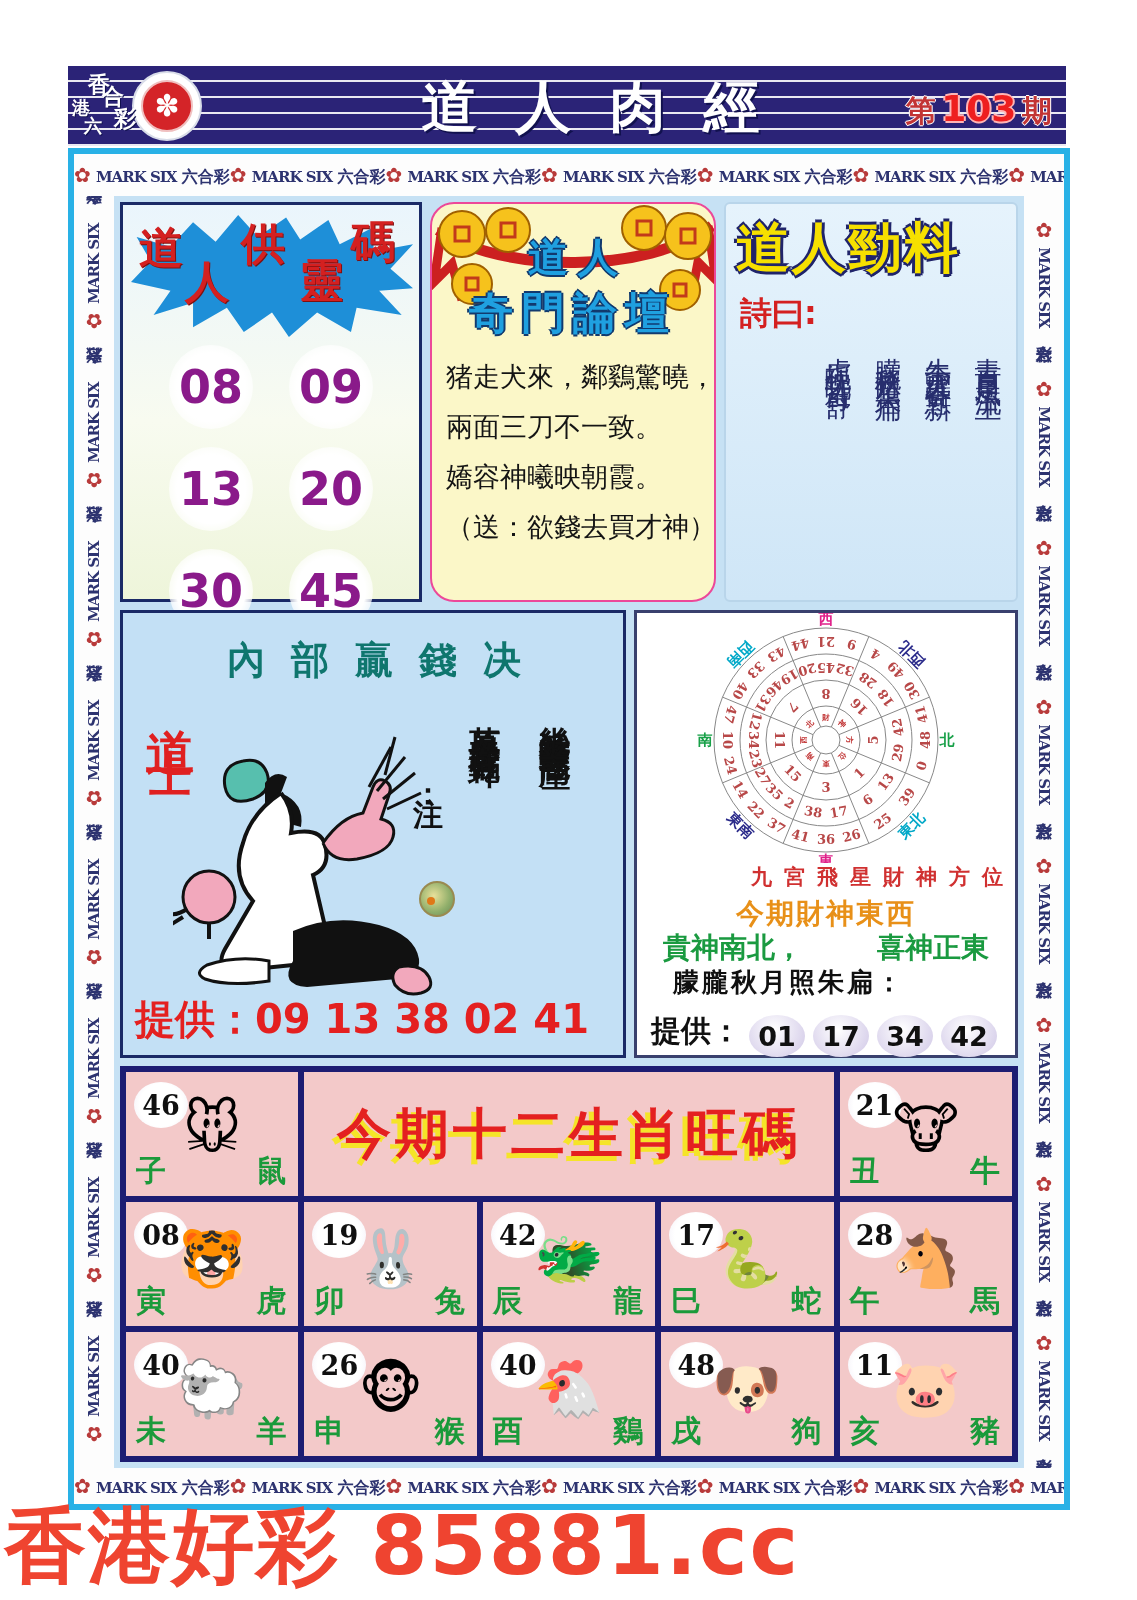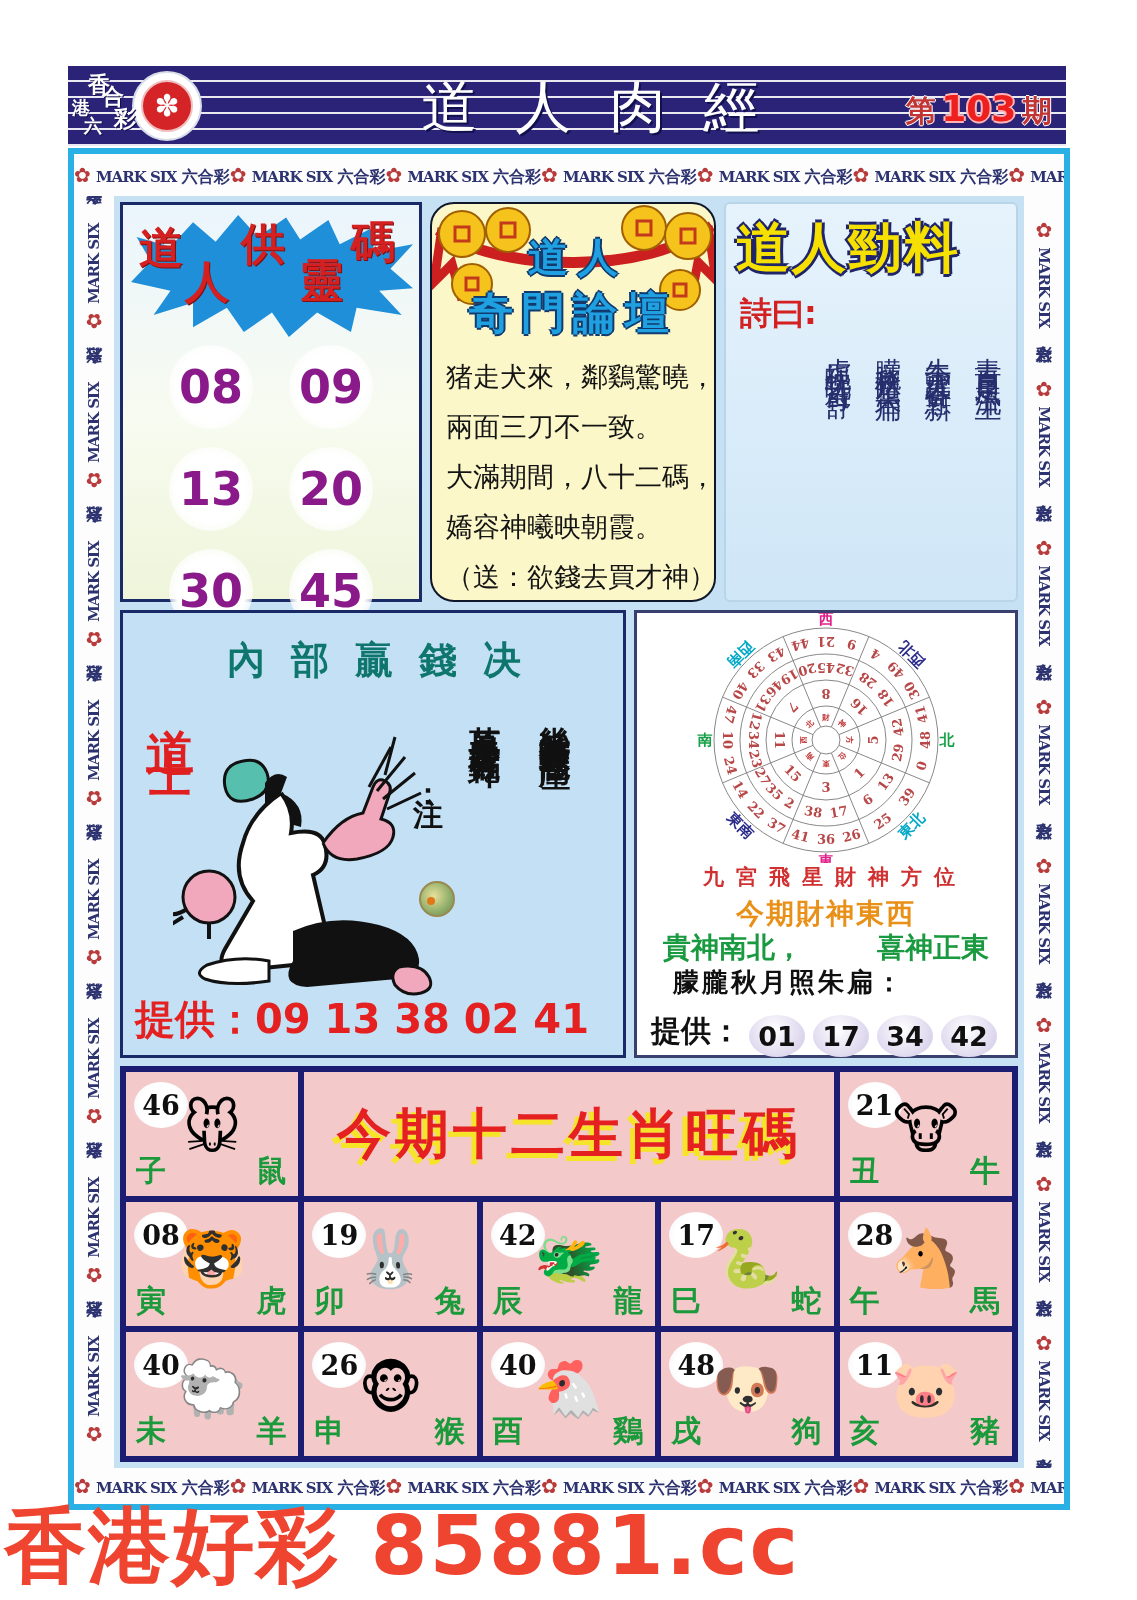--- a/index.html
+++ b/index.html
@@ -11,21 +11,21 @@
     background:#2b2377;
     background-image:repeating-linear-gradient(180deg, transparent 0 14px, rgba(255,255,255,.9) 14px 16px);
   }
   #emblem { position:absolute; left:64px; top:5px; width:70px; height:70px; border-radius:50%;
     background:#fff; border:2px solid #d8dce8; }
   #emblem .inner { position:absolute; left:7px; top:7px; width:52px; height:52px; border-radius:50%;
     background:#d42428; border:2px solid #f0c0c0; color:#fff; font-size:30px; line-height:48px; text-align:center; }
   .brandchar { position:absolute; color:#fff; font-weight:bold; font-family:"DejaVu Serif",serif;
     text-shadow:1px 1px 0 #11114e; }
   #title-band-title { position:absolute; left:0; right:0; top:4px; text-align:center; color:#fff;
-    font-family:"DejaVu Serif",serif; font-weight:normal; font-size:56px; letter-spacing:38px; text-indent:38px;
+    font-family:"DejaVu Serif",serif; font-weight:bold; font-size:56px; letter-spacing:38px; text-indent:38px;
     text-shadow:2px 2px 0 #11114e;padding-left:47px; }
   #issue { position:absolute; right:14px; top:22px; font-weight:bold; white-space:nowrap; }
   #issue .zh { color:#c23535; font-size:30px; font-family:"DejaVu Serif",serif;
     text-shadow:-1px 0 #fff,1px 0 #fff,0 -1px #fff,0 1px #fff; }
   #issue .num { color:#ee1f1f; font-size:36px;
     text-shadow:-2px 0 #ffb5b5,2px 0 #ffb5b5,0 -2px #ffb5b5,0 2px #ffb5b5; }
 
   
   #frame { position:absolute; left:68px; top:148px; width:1002px; height:1362px;
     border:6px solid #29b1e6; background:#fff; }
@@ -51,21 +51,21 @@
     clip-path:polygon(0% 55%,7% 38%,2% 18%,14% 26%,22% 6%,30% 22%,38% 0%,45% 18%,55% 2%,60% 20%,70% 4%,74% 24%,86% 10%,86% 30%,100% 24%,92% 44%,100% 60%,88% 62%,96% 82%,80% 76%,78% 96%,66% 80%,56% 100%,50% 80%,40% 96%,34% 76%,22% 92%,22% 72%,8% 82%,14% 62%); }
   #starburst-title span { position:absolute; font-family:"DejaVu Serif",serif; font-weight:bold;
     font-size:44px; color:#d42020; text-shadow:1px 1px 0 #7e1010; z-index:2; }
   #gongling-numbers { position:absolute; left:0; top:140px; width:100%; display:flex; flex-direction:column; gap:18px; }
   .numrow { display:flex; justify-content:space-around; padding:0 28px; }
   .numball { width:84px; height:84px; border-radius:50%; background:radial-gradient(circle,#ffffff 58%,rgba(255,255,255,0));
     color:#8a1a8a; font-weight:bold; font-size:46px; display:flex; align-items:center; justify-content:center; }
 
   
   #panelB { position:absolute; left:316px; top:6px; width:286px; height:400px;
-    background:#fbf7c8; border:2px solid #0f172a; border-radius:24px; overflow:hidden; }
+    background:#fbf7c8; border:2px solid #ec4899; border-radius:24px; overflow:hidden; }
   #panelB .deco { position:absolute; left:0; top:0; }
   #forum-t1 { position:absolute; left:0; right:0; top:26px; text-align:center; color:#1fa0e0;
     font-weight:bold; font-size:40px; letter-spacing:10px; text-indent:10px;
     text-shadow:-2px 0 #123a6e,2px 0 #123a6e,0 -2px #123a6e,0 2px #123a6e; }
   #forum-t2 { position:absolute; left:0; right:0; top:80px; text-align:center; color:#1fa0e0;
     font-weight:bold; font-size:44px; letter-spacing:8px;
     text-shadow:-2px 0 #123a6e,2px 0 #123a6e,0 -2px #123a6e,0 2px #123a6e; }
   #forum-poem { position:absolute; left:14px; top:148px; right:8px; }
   #forum-poem div { font-family:"DejaVu Serif",serif; font-size:27px; color:#141414; line-height:50px; white-space:nowrap; }
 
@@ -91,21 +91,21 @@
   #daoshi-cols { position:absolute; left:340px; top:88px; display:flex; flex-direction:row-reverse; gap:26px; }
   #daoshi-cols .vcol { font-size:32px; color:#111; font-weight:bold; height:282px; letter-spacing:5px; }
   #seal { position:absolute; left:296px; top:268px; width:36px; height:36px; border-radius:50%;
     background:radial-gradient(circle at 40% 40%,#e8e09a,#8fae6a 60%,#6a8a5a); border:2px solid #9a8a50; }
   #seal::after { content:""; position:absolute; left:6px; top:14px; width:8px; height:8px; border-radius:50%; background:#e07818; }
   #daoshi-provide { position:absolute; left:12px; bottom:8px; color:#e42020; font-weight:bold; font-size:40px; white-space:nowrap; }
 
   
   #panelE { position:absolute; left:520px; top:414px; width:384px; height:448px;
     background:#fff; border:3px solid #39406e; }
-  #wheel-caption1 { position:absolute; left:0; right:0; top:250px; text-align:center; padding-left:18px;
+  #wheel-caption1 { position:absolute; left:0; right:0; top:250px; text-align:right; padding-left:18px;
     color:#d03030; font-weight:bold; font-size:21px; letter-spacing:12px; font-family:"DejaVu Serif",serif; }
   #wheel-caption2 { position:absolute; left:0; right:0; top:282px; text-align:center;
     color:#e89018; font-weight:bold; font-size:28px; letter-spacing:2px; }
   #wheel-caption3 { position:absolute; left:0; right:0; top:316px; padding:0 26px; display:flex; justify-content:space-between;
     color:#1a9a40; font-weight:bold; font-size:28px;gap:40px; }
   #wheel-caption4 { position:absolute; left:36px; top:352px; color:#101010; font-weight:bold;
     font-family:"DejaVu Serif",serif; font-size:26px; letter-spacing:3px; }
   #wheel-provide { position:absolute; left:14px; top:392px; display:flex; align-items:center; gap:8px; }
   #wheel-provide .lbl { color:#101010; font-weight:bold; font-family:"DejaVu Serif",serif; font-size:30px; }
   .oval { width:56px; height:42px; border-radius:50%; background:radial-gradient(circle at 45% 35%,#ffffff,#cfc6e6);
@@ -242,21 +242,20 @@
               <rect x="205" y="17" width="14" height="14"></rect>
             <rect x="249" y="25" width="14" height="14"></rect>
               <rect x="242" y="80" width="12" height="12"></rect>
           </g>
         </svg>
         <div id="forum-t1">道人</div>
         <div id="forum-t2">奇門論壇</div>
         <div id="forum-poem">
             <div>猪走犬來，鄰鷄驚曉，</div>
             <div>兩面三刀不一致。</div>
-            <div>大滿期間，八十二碼，</div>
             <div>嬌容神曦映朝霞。</div>
             <div>（送：欲錢去買才神）</div>
           </div>
       </div>
 
       <div id="panelC">
         <div id="jinliao-title">道人勁料</div>
         <div id="shi-label">詩曰:</div>
         <div id="jinliao-cols">
             <div class="vcol">青青自是風流主，</div>

